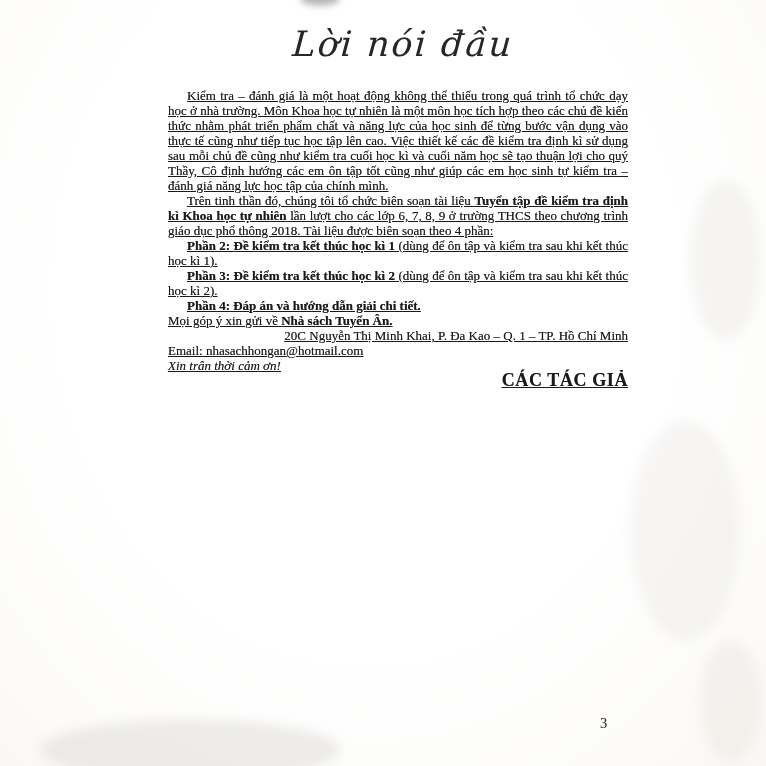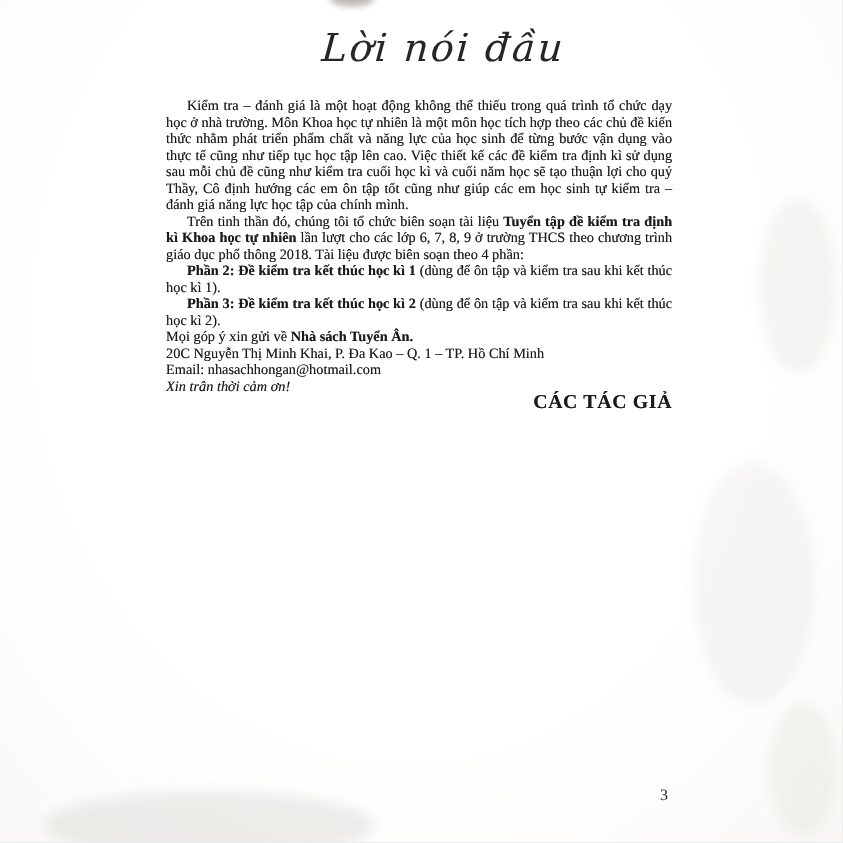--- a/index.html
+++ b/index.html
@@ -30,34 +30,35 @@
     font-family: "DejaVu Serif", serif;
     font-style: italic;
     font-weight: 500;
     font-size: 35px;
     letter-spacing: 2px;
     color: #262626;
     transform: skewX(-4deg);
   }
   .content {
     position: absolute;
-    left: 151px; top: 88px;
+    left: 168px; top: 88px;
     width: 460px;
     font-size: 13px;
     line-height: 15px;
     text-shadow: 0 0 0.4px rgba(20,20,20,0.6);
+    text-decoration: underline;
   }
   .content p { margin: 0; }
   .just { text-align: justify; text-indent: 19px; }
   .p2   { margin-top: 9px; }
   .part { margin-top: 15px; }
   .hope { margin-top: 15px; }
   b { font-weight: bold; }
   .contact { margin-top: 20px; }
-  .address { margin-top: 17px; }
+  .address { margin-top: 17px; text-align: right; }
   .email   { margin-top: 16px; }
   .thanks  { margin-top: 16px; font-style: italic; }
   .authors {
     margin: 16px 0 0 305px;
     font-weight: bold;
     letter-spacing: 0.6px;
     font-size: 18px;
     text-align: right;
   }
   .page-number {
@@ -84,20 +85,21 @@
 
     <p class="just p1">Kiểm tra – đánh giá là một hoạt động không thể thiếu trong quá trình tổ chức dạy học ở nhà trường. Môn Khoa học tự nhiên là một môn học tích hợp theo các chủ đề kiến thức nhằm phát triển phẩm chất và năng lực của học sinh để từng bước vận dụng vào thực tế cũng như tiếp tục học tập lên cao. Việc thiết kế các đề kiểm tra định kì sử dụng sau mỗi chủ đề cũng như kiểm tra cuối học kì và cuối năm học sẽ tạo thuận lợi cho quý Thầy, Cô định hướng các em ôn tập tốt cũng như giúp các em học sinh tự kiểm tra – đánh giá năng lực học tập của chính mình.</p>
 
     <p class="just p2"><span>Trên tinh thần đó, chúng tôi tổ chức biên soạn tài liệu </span><b>Tuyển tập đề kiểm tra định kì Khoa học tự nhiên</b><span> lần lượt cho các lớp 6, 7, 8, 9 ở trường THCS theo chương trình giáo dục phổ thông 2018. Tài liệu được biên soạn theo 4 phần:</span></p>
 
 
     <p class="just part"><b>Phần 2: Đề kiểm tra kết thúc học kì 1</b><span> (dùng để ôn tập và kiểm tra sau khi kết thúc học kì 1).</span></p>
 
     <p class="just part"><b>Phần 3: Đề kiểm tra kết thúc học kì 2</b><span> (dùng để ôn tập và kiểm tra sau khi kết thúc học kì 2).</span></p>
 
+    <p class="just part"><b>Phần 4: Đáp án và hướng dẫn giải chi tiết.</b><span></span></p>
 
 
     <p class="contact"><span>Mọi góp ý xin gửi về </span><b>Nhà sách Tuyển Ân.</b></p>
 
     <p class="address">20C Nguyễn Thị Minh Khai, P. Đa Kao – Q. 1 – TP. Hồ Chí Minh</p>
 
     <p class="email">Email: nhasachhongan@hotmail.com</p>
 
     <p class="thanks">Xin trân thời cảm ơn!</p>
 

